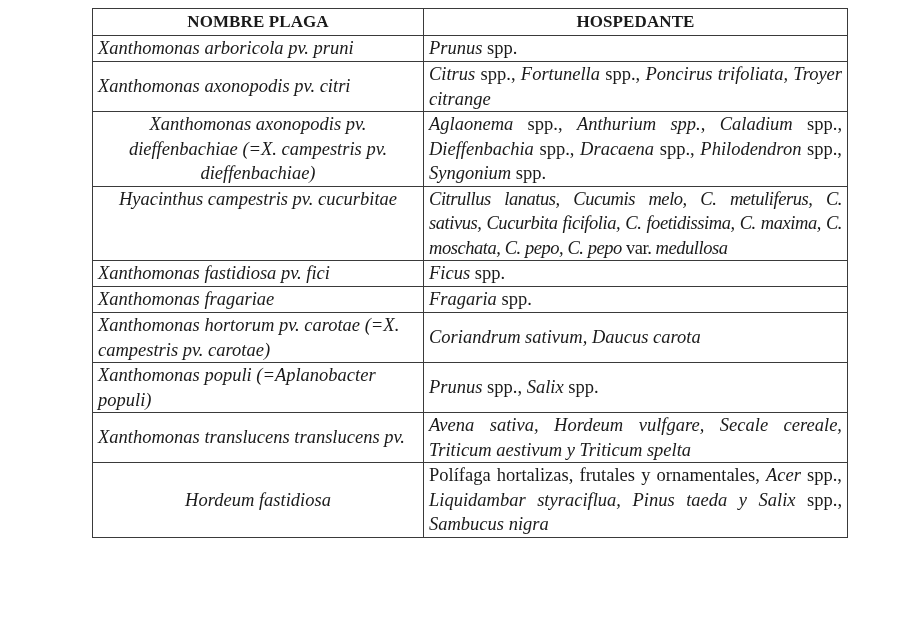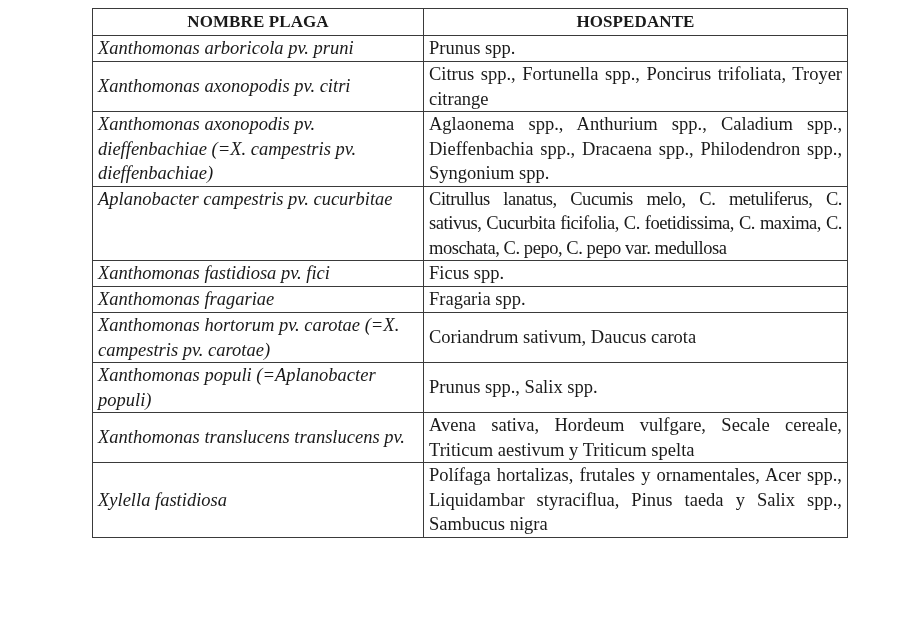--- a/index.html
+++ b/index.html
@@ -11,24 +11,24 @@
     font-size: 18.5px; line-height: 24.5px;
   }
   table.pest-table col.c1 { width: 331px; }
   table.pest-table col.c2 { width: 424px; }
   table.pest-table th, table.pest-table td {
     border: 1.6px solid #3a3a3a; padding: 0 5px 0 5px; vertical-align: middle;
     text-align: left; overflow: hidden;
   }
   table.pest-table th { text-align: center; font-weight: bold; font-size: 17px; height: 26px; line-height: 24px; letter-spacing: 0.1px; }
   td.pest { font-style: italic; margin-left: 21px; }
-  td.host .it { }
+  td.host .it { font-style: italic; }
   td.host .rm { font-style: normal; }
   td.host.justify { text-align: justify; text-align-last: left; }
-  tr.r1 td { height: 25px; } tr.r2 td { height: 49px; } tr.r3 td { height: 73px; }
+  tr.r1 td { height: 25px; } tr.r2 td { height: 49px; } tr.r3 td { height: 73px; text-align: center; }
 </style>
 </head>
 <body>
 
 <table class="pest-table">
   <colgroup>
       <col class="c1">
       <col class="c2">
     </colgroup>
   <thead>
@@ -44,21 +44,21 @@
       </tr>
     <tr class="r2">
         <td class="pest">Xanthomonas axonopodis pv. citri</td>
         <td class="host justify"><span class="it">Citrus</span><span class="rm"> spp., </span><span class="it">Fortunella</span><span class="rm"> spp., </span><span class="it">Poncirus trifoliata, Troyer citrange</span></td>
       </tr>
     <tr class="r3">
         <td class="pest">Xanthomonas axonopodis pv. dieffenbachiae (=X. campestris pv. dieffenbachiae)</td>
         <td class="host justify"><span class="it">Aglaonema</span><span class="rm"> spp., </span><span class="it">Anthurium spp.</span><span class="rm">, </span><span class="it">Caladium</span><span class="rm"> spp., </span><span class="it">Dieffenbachia</span><span class="rm"> spp., </span><span class="it">Dracaena</span><span class="rm"> spp., </span><span class="it">Philodendron</span><span class="rm"> spp., </span><span class="it">Syngonium</span><span class="rm"> spp.</span></td>
       </tr>
     <tr class="r3">
-        <td class="pest" style="vertical-align:top">Aplanobacter campestris pv. cucurbitae</td>
+        <td class="pest" style="vertical-align:top">Hyacinthus campestris pv. cucurbitae</td>
         <td class="host justify" style="letter-spacing:-0.45px"><span class="it">Citrullus lanatus, Cucumis melo, C. metuliferus, C. sativus, Cucurbita ficifolia, C. foetidissima, C. maxima, C. moschata, C. pepo, C. pepo</span><span class="rm"> var. </span><span class="it">medullosa</span></td>
       </tr>
     <tr class="r1">
         <td class="pest">Xanthomonas fastidiosa pv. fici</td>
         <td class="host"><span class="it">Ficus</span><span class="rm"> spp.</span></td>
       </tr>
     <tr class="r1">
         <td class="pest">Xanthomonas fragariae</td>
         <td class="host"><span class="it">Fragaria</span><span class="rm"> spp.</span></td>
       </tr>
@@ -68,17 +68,17 @@
       </tr>
     <tr class="r2">
         <td class="pest">Xanthomonas populi (=Aplanobacter populi)</td>
         <td class="host"><span class="it">Prunus</span><span class="rm"> spp., </span><span class="it">Salix</span><span class="rm"> spp.</span></td>
       </tr>
     <tr class="r2">
         <td class="pest">Xanthomonas translucens translucens pv.</td>
         <td class="host justify"><span class="it">Avena sativa, Hordeum vulfgare, Secale cereale, Triticum aestivum y Triticum spelta</span></td>
       </tr>
     <tr class="r3">
-        <td class="pest">Xylella fastidiosa</td>
+        <td class="pest">Hordeum fastidiosa</td>
         <td class="host justify"><span class="rm">Polífaga hortalizas, frutales y ornamentales, </span><span class="it">Acer</span><span class="rm"> spp., </span><span class="it">Liquidambar styraciflua, Pinus taeda y Salix</span><span class="rm"> spp., </span><span class="it">Sambucus nigra</span></td>
       </tr>
   </tbody>
 </table>
 
 </body></html>

